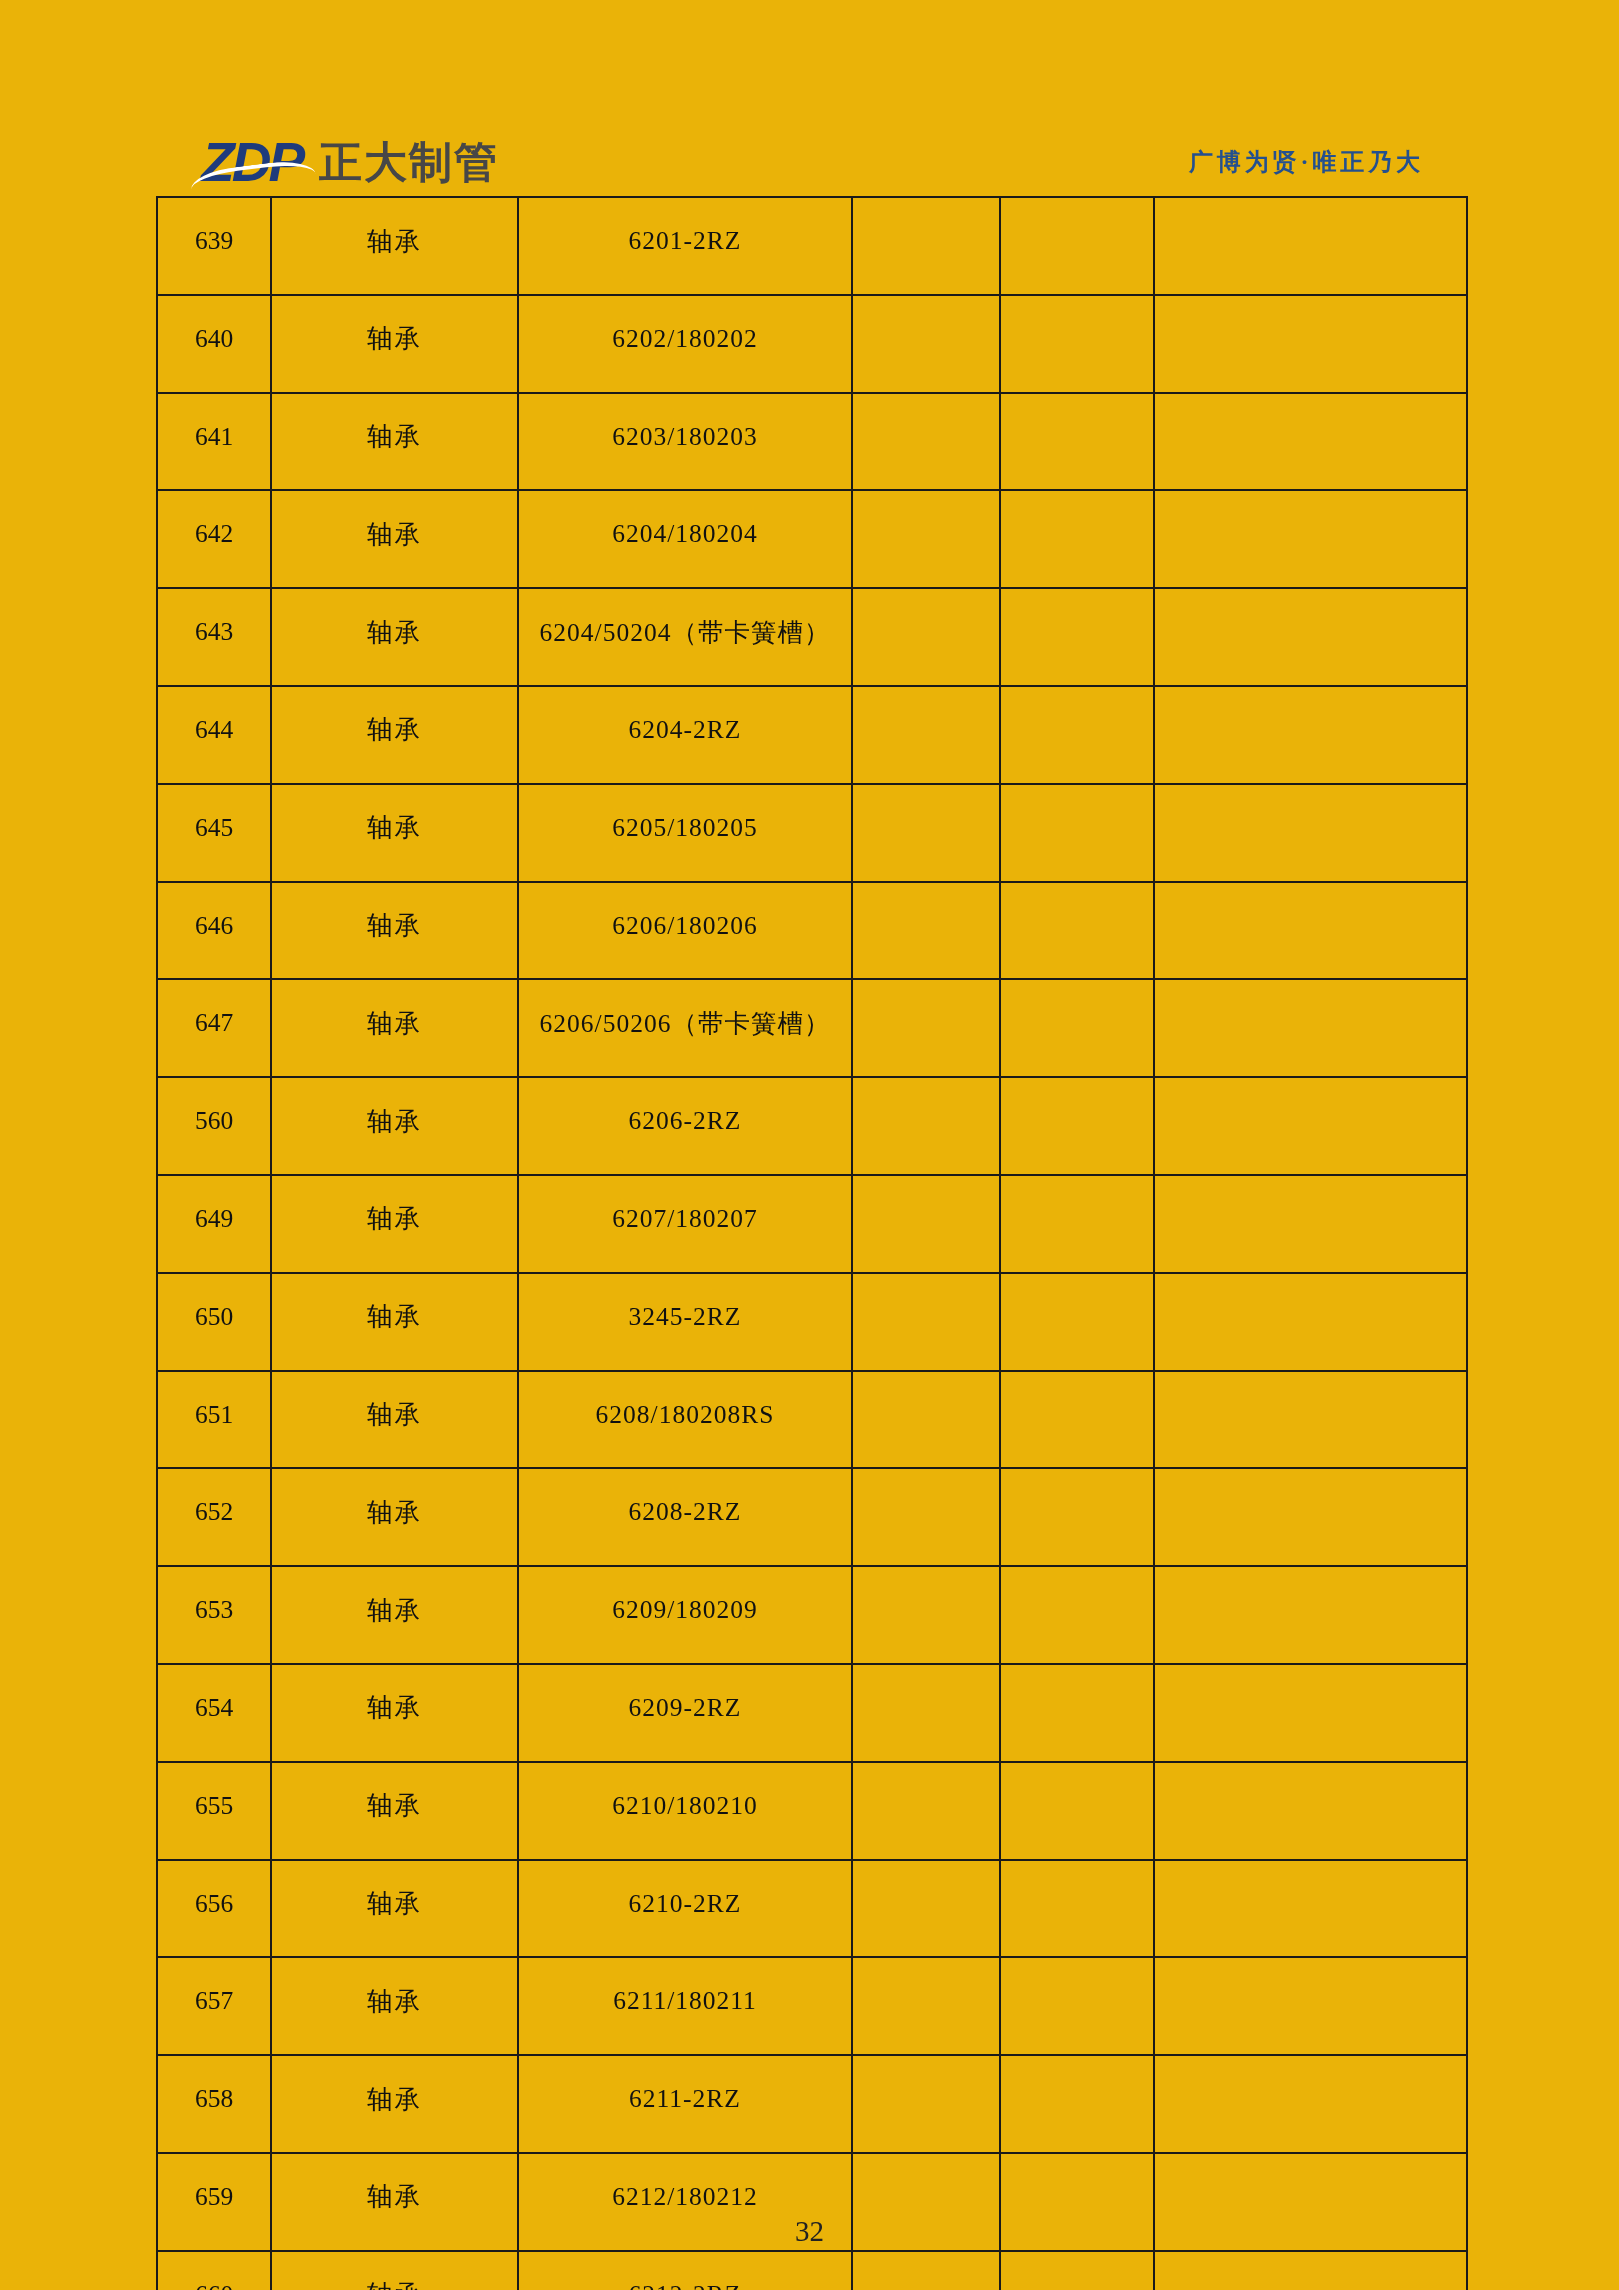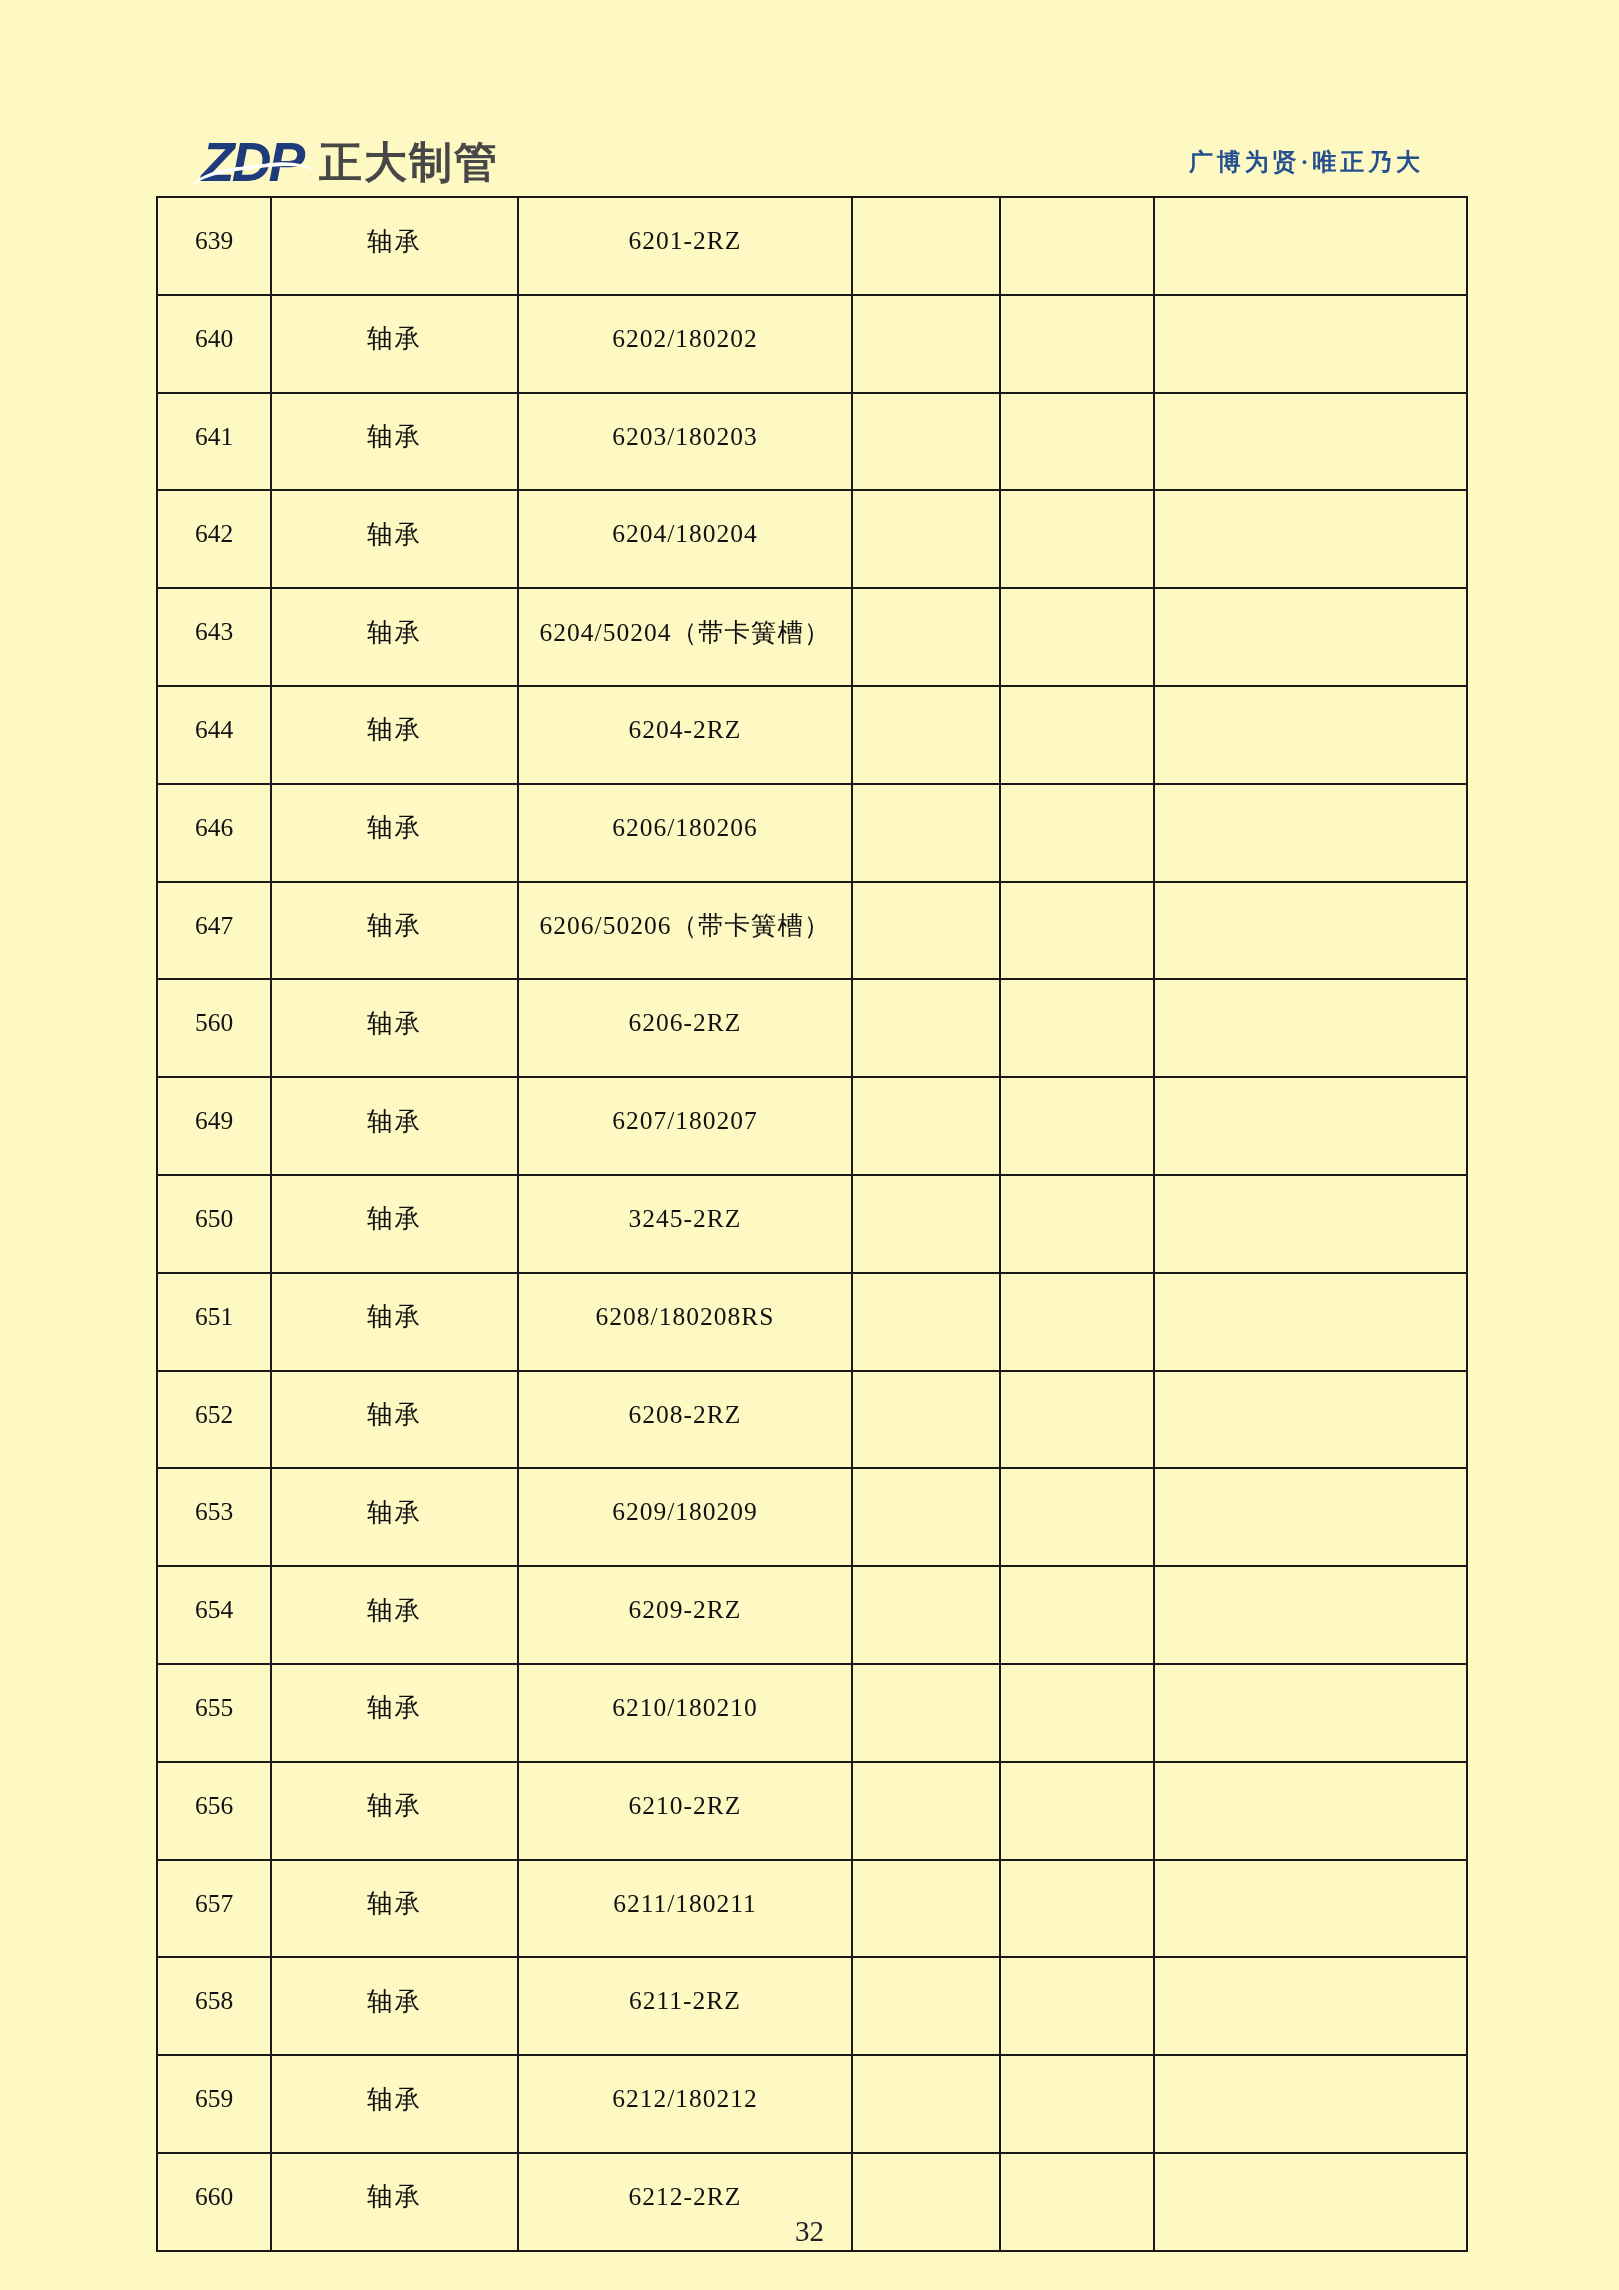--- a/index.html
+++ b/index.html
@@ -1,19 +1,19 @@
 <!DOCTYPE html>
 <html><head>
 <meta charset="utf-8">
 <style>
   html,body{margin:0;padding:0;background:#ffffff;}
   .page{
     position:relative;
     width:1619px;height:2291px;
-    background:#fef9c3;
+    background:#eab308;
     font-family:"Liberation Serif","DejaVu Serif",serif;
     color:#111;
     overflow:hidden;
   }
 
   
   .header-logo{
     position:absolute;left:201px;top:137px;height:51px;
     display:flex;align-items:center;white-space:nowrap;
   }
@@ -152,20 +152,28 @@
 
     <tr>
       <td class="c-no">644</td>
       <td class="c-name">轴承</td>
       <td class="c-spec">6204-2RZ</td>
       <td class="c-e1"></td>
       <td class="c-e2"></td>
       <td class="c-e3"></td>
     </tr>
 
+    <tr>
+      <td class="c-no">645</td>
+      <td class="c-name">轴承</td>
+      <td class="c-spec">6205/180205</td>
+      <td class="c-e1"></td>
+      <td class="c-e2"></td>
+      <td class="c-e3"></td>
+    </tr>
 
     <tr>
       <td class="c-no">646</td>
       <td class="c-name">轴承</td>
       <td class="c-spec">6206/180206</td>
       <td class="c-e1"></td>
       <td class="c-e2"></td>
       <td class="c-e3"></td>
     </tr>
 

